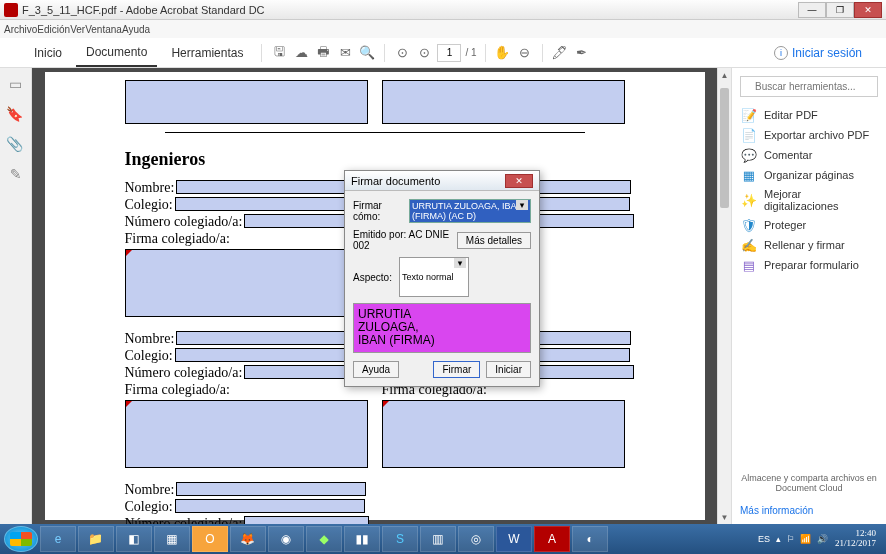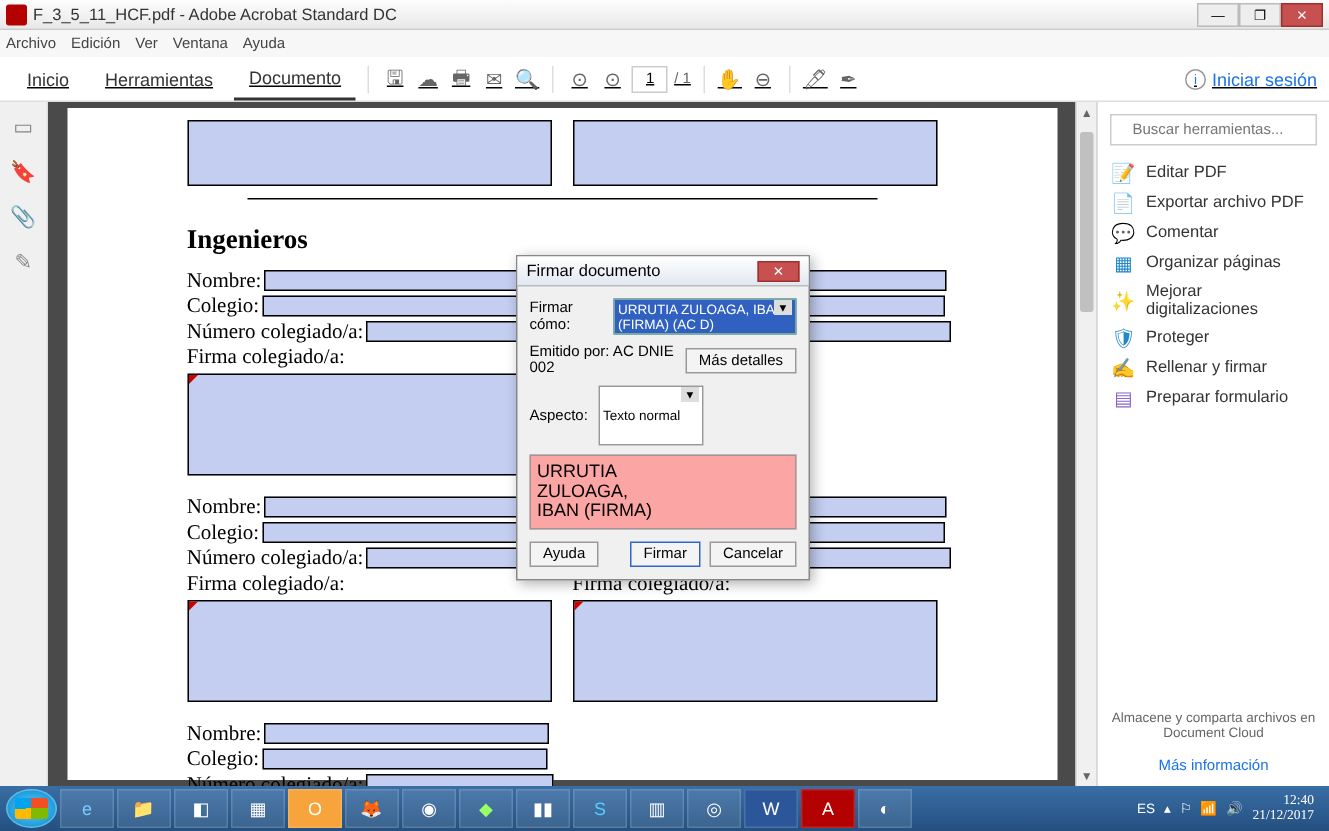--- a/index.html
+++ b/index.html
@@ -7,25 +7,25 @@
   
   
   .titlebar { height: 20px; background: linear-gradient(#fdfdfd, #e8e8e8); border-bottom: 1px solid #ccc; display: flex; align-items: center; padding: 0 4px; }
   .app-icon { width: 14px; height: 14px; background: #b30000; border-radius: 2px; margin-right: 4px; }
   .title-text { flex: 1; font-size: 11px; color: #333; }
   .win-controls { display: flex; gap: 0; }
   .win-btn { width: 28px; height: 16px; border: 1px solid #bbb; background: #eee; font-size: 9px; display: flex; align-items: center; justify-content: center; cursor: pointer; }
   .win-btn.close { background: #c75050; color: #fff; border-color: #a03030; }
   
   
-  .menubar { height: 18px; background: #f7f7f7; display: flex; align-items: center; padding: 0 4px; gap: 10px; font-size: 10px; color: #444; }
+  .menubar { height: 18px; background: #f7f7f7; display: flex; align-items: center; padding: 0 4px; gap: 0; font-size: 10px; color: #444; }
   .menubar span { cursor: pointer; }
   
   
-  .toolbar { height: 30px; background: #fff; border-bottom: 1px solid #ddd; display: flex; align-items: center; padding: 0 8px; gap: 4px; text-decoration: underline; }
+  .toolbar { height: 30px; background: #fff; border-bottom: 1px solid #ddd; display: flex; align-items: center; padding: 0 24px; gap: 4px; }
   .tab-item { padding: 6px 10px; font-size: 12px; color: #333; cursor: pointer; }
   .tab-item.active { border-bottom: 2px solid #333; font-weight: 500; }
   .tb-icon { width: 18px; height: 18px; display: flex; align-items: center; justify-content: center; color: #666; cursor: pointer; font-size: 13px; }
   .tb-sep { width: 1px; height: 18px; background: #ddd; margin: 0 4px; }
   .page-input { width: 24px; height: 18px; border: 1px solid #ccc; text-align: center; font-size: 10px; }
   .tb-spacer { flex: 1; }
   .login-link { color: #1a73e8; font-size: 12px; cursor: pointer; display: flex; align-items: center; gap: 4px; }
   
   
   .main { display: flex; height: calc(100% - 68px - 30px); background: #4a4a4a; }
@@ -49,21 +49,21 @@
   .firma-label { font-family: "Times New Roman", serif; font-size: 14px; }
   .firma-pair-row { display:flex; gap:14px; }
   .firma-pair-row > div { width:254px; }
   
   
   .rightpanel { width: 155px; background: #fff; border-left: 1px solid #ddd; display: flex; flex-direction: column; padding: 8px; gap: 8px; }
   .search-box { border: 1px solid #ccc; padding: 4px 14px; font-size: 10px; color: #888; }
   .tool-item { display: flex; align-items: center; gap: 8px; font-size: 11px; color: #333; cursor: pointer; padding: 3px 2px; }
   .tool-icon { width: 14px; height: 14px; display: flex; align-items: center; justify-content: center; font-size: 13px; }
   .cloud-info { font-size: 9px; color: #666; text-align: center; margin-top: auto; }
-  .cloud-link { color: #1a73e8; font-size: 10px; text-align: center; cursor: pointer; margin-top: 4px; }
+  .cloud-link { color: #1a73e8; font-size: 10px; text-align: left; cursor: pointer; margin-top: 4px; }
   
   
   .vscroll { width: 14px; background: #f0f0f0; border-left: 1px solid #ddd; position: relative; }
   .vscroll-thumb { position: absolute; left: 2px; right: 2px; top: 20px; height: 120px; background: #c0c0c0; border-radius: 2px; }
   .vscroll .arrow { position: absolute; left: 0; right: 0; height: 14px; display:flex; align-items:center; justify-content:center; color:#666; font-size:8px; }
   .vscroll .up { top: 0; }
   .vscroll .down { bottom: 0; }
   
   
   .dialog { position: absolute; top: 170px; left: 344px; width: 196px; background: #f0f0f0; border: 1px solid #888; box-shadow: 2px 2px 8px rgba(0,0,0,.3); }
@@ -71,21 +71,21 @@
   .dlg-title-text { flex: 1; }
   .dlg-close { width: 28px; height: 14px; background: #c75050; color: #fff; font-size: 9px; border:1px solid #a03030; display:flex; align-items:center; justify-content:center; cursor:pointer; }
   .dlg-body { padding: 8px; font-size: 10px; }
   .dlg-row { display:flex; align-items:center; gap:4px; margin-bottom:6px; }
   .dlg-label { width: 52px; }
   .combo { flex:1; border:1px solid #7a9; background: #3060c0; color:#fff; font-size:9px; padding:1px 2px; position:relative; }
   .combo::after { content:"▾"; position:absolute; right:2px; top:0; background:#ddd; color:#000; width:12px; text-align:center; }
   .combo2 { flex:1; border:1px solid #999; background:#fff; font-size:9px; padding:14px 2px; position:relative; }
   .combo2::after { content:"▾"; position:absolute; right:2px; top:0; background:#ddd; width:12px; text-align:center; }
   .dlg-btn { border:1px solid #999; background:#f4f4f4; padding:2px 8px; font-size:10px; cursor:pointer; }
-  .preview-box { border:1px solid #999; background:#fca5a5; padding:4px; display:flex; gap:4px; margin-bottom:8px;flex-direction:column; }
+  .preview-box { border:1px solid #999; background:#d946ef; padding:4px; display:flex; gap:4px; margin-bottom:8px;flex-direction:column; }
   .preview-name { font-family: Arial; font-size: 12px; line-height:1.1; }
   .preview-meta { font-size: 8px; line-height:1.2; }
   .dlg-buttons { display:flex; justify-content:flex-end; gap:6px; }
   .dlg-buttons .left { margin-right:auto; }
   
   
   .taskbar { position: absolute; bottom: 0; left: 0; right: 0; height: 30px; background: linear-gradient(#3a6ea5,#245080); display: flex; align-items: center; padding: 0 4px; gap: 2px; }
   .start-btn { width: 34px; height: 26px; border-radius: 50%; background: radial-gradient(#6cf,#08c); border: 1px solid rgba(255,255,255,.3); cursor: pointer; position: relative; }
   .start-btn::before { content:""; position:absolute; inset:5px; background: conic-gradient(#f25022 0 90deg,#7fba00 90deg 180deg,#ffb900 180deg 270deg,#00a4ef 270deg 360deg); border-radius:2px; }
   .task-icon { width: 36px; height: 26px; background: rgba(255,255,255,.1); border: 1px solid rgba(255,255,255,.15); display:flex; align-items:center; justify-content:center; color:#fff; font-size:12px; cursor:pointer; }
@@ -108,22 +108,22 @@
 <div class="menubar">
   <span>Archivo</span>
   <span>Edición</span>
   <span>Ver</span>
   <span>Ventana</span>
   <span>Ayuda</span>
 </div>
 
 <div class="toolbar">
   <div class="tab-item">Inicio</div>
+  <div class="tab-item active">Documento</div>
   <div class="tab-item">Herramientas</div>
-  <div class="tab-item active">Documento</div>
   <div class="tb-sep"></div>
   <div class="tb-icon">🖫</div>
   <div class="tb-icon">☁</div>
   <div class="tb-icon">🖶</div>
   <div class="tb-icon">✉</div>
   <div class="tb-icon">🔍</div>
   <div class="tb-sep"></div>
   <div class="tb-icon">⊙</div>
   <div class="tb-icon">⊙</div>
   <input class="page-input" value="1" style="">
@@ -280,21 +280,21 @@
     <div class="dlg-row" style="margin-top:6px;">
       <span class="dlg-label" style="width:42px;">Aspecto:</span>
       <div class="combo2" style="flex:none;width:70px;">Texto normal</div>
     </div>
     <div class="preview-box">
       <div class="preview-name" style="width:50%;">URRUTIA ZULOAGA, IBAN (FIRMA)</div>
     </div>
     <div class="dlg-buttons">
       <button class="dlg-btn left">Ayuda</button>
       <button class="dlg-btn" style="border-color:#36c;">Firmar</button>
-      <button class="dlg-btn">Cancelar</button>
+      <button class="dlg-btn">Iniciar</button>
     </div>
   </div>
 </div>
 
 <div class="taskbar">
   <div class="start-btn"></div>
   <div class="task-icon" style="color:#7cf;">e</div>
   <div class="task-icon">📁</div>
   <div class="task-icon">◧</div>
   <div class="task-icon">▦</div>

